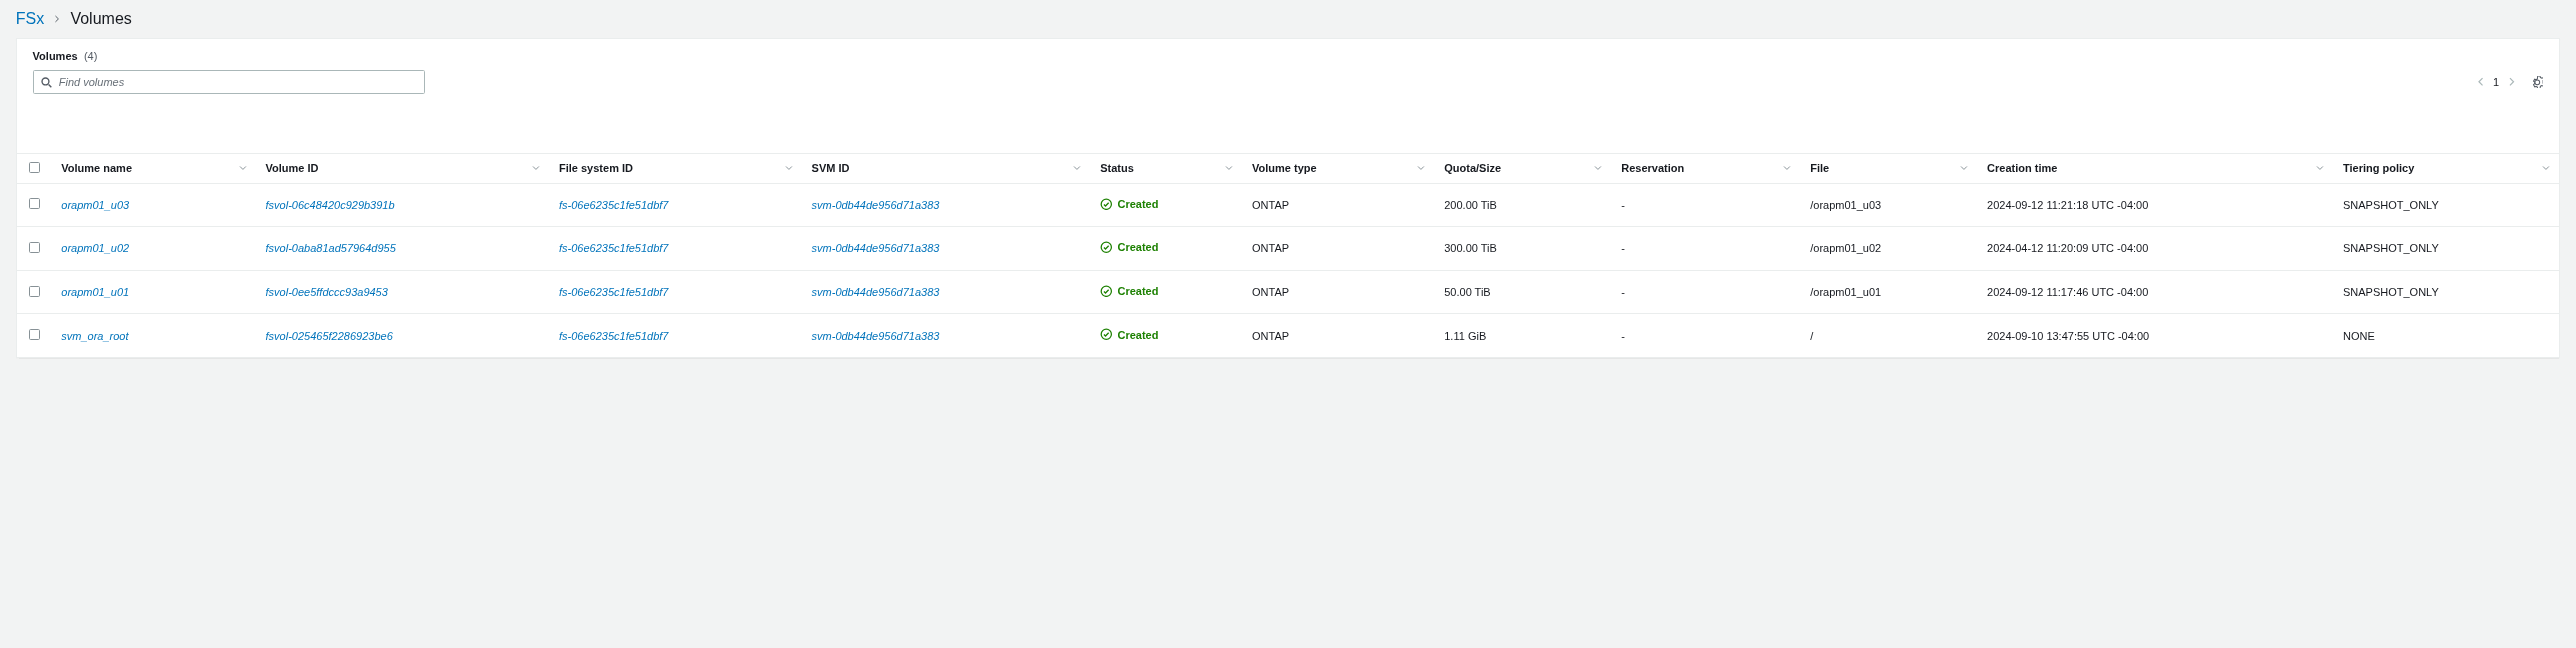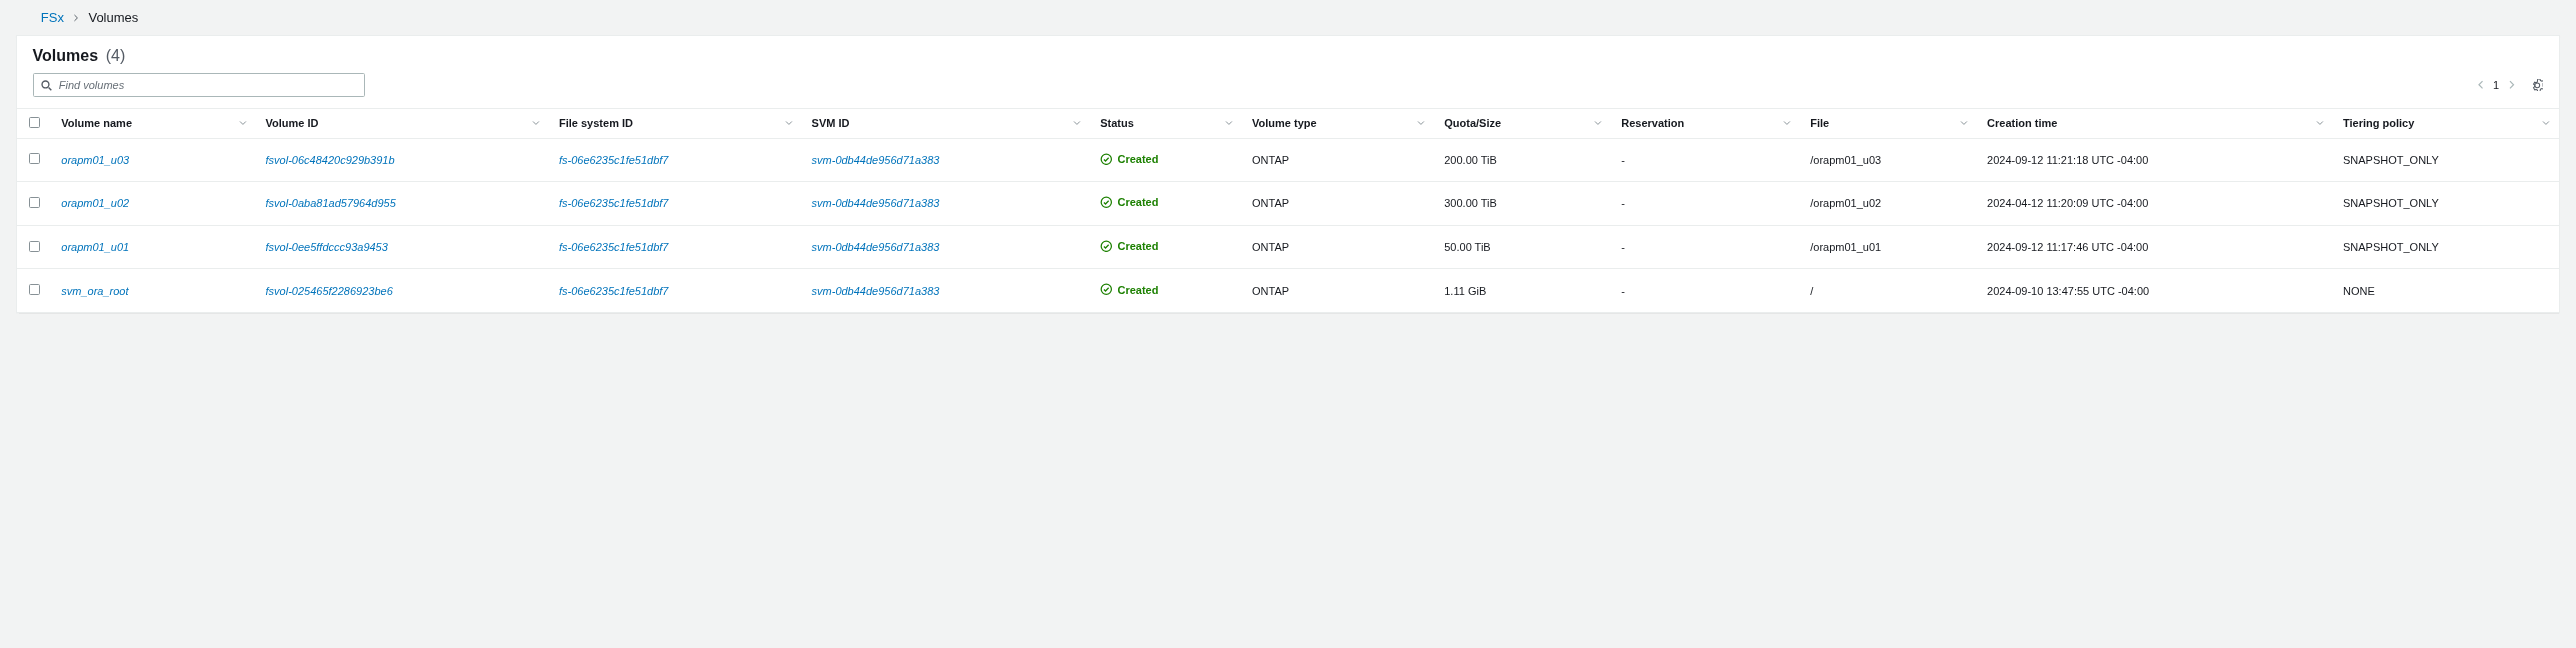--- a/index.html
+++ b/index.html
@@ -4,75 +4,74 @@
   <style>
     * { box-sizing: border-box; margin: 0; padding: 0; }
     body {
       font-family: "Amazon Ember", "Helvetica Neue", Arial, sans-serif;
       background: #f2f3f3;
       color: #16191f;
       font-size: 11px;
     }
     .breadcrumb {
       padding: 9.5px 15.8px 4.7px;
-      font-size: 13px;
-      margin-left: 25px;
+      font-size: 16px;
     }
     .breadcrumb a { color: #0073bb; text-decoration: none; }
     .breadcrumb .chevron { margin: 0 4.7px; color: #545b64; display: inline-flex; vertical-align: middle; }
     .breadcrumb .current { color: #16191f; }
 
     .panel {
       margin: 6.3px 15.8px 15.8px;
       background: #fff;
       border: 0.8px solid #eaeded;
       box-shadow: 0 0.8px 0.8px rgba(0,0,0,0.05);
     }
 
     .panel-header {
       display: flex;
       align-items: center;
       padding: 11px 15.8px 7.9px;
     }
-    .panel-title { font-size: 16px; font-weight: 700; }
+    .panel-title { font-size: 11px; font-weight: 700; }
     .panel-count { font-weight: 400; color: #545b64; margin-left: 3.2px; }
 
     .panel-actions { margin-left: auto; display: flex; gap: 7.9px; align-items: center; }
 
     .btn {
       display: inline-flex; align-items: center; gap: 4.7px;
       border: 0.8px solid #545b64; background: #fff; color: #16191f;
       padding: 4.7px 12.6px; border-radius: 1.6px; cursor: pointer;
       font-size: 11px; font-weight: 700; line-height: 14px;
     }
     .btn-icon { padding: 4.7px 7.9px; }
     .btn-disabled { color: #aab7b8; border-color: #d5dbdb; cursor: not-allowed; }
     .btn-primary { background: #ff9900; border-color: #ff9900; color: #16191f; }
 
     .filter-row { padding: 0 15.8px 11px; }
     .search {
       display: inline-flex; align-items: center;
       border: 0.8px solid #aab7b8; border-radius: 1.6px;
-      width: 332px; padding: 4.7px 7.9px; gap: 6.3px;
+      width: 392px; padding: 4.7px 7.9px; gap: 6.3px;
     }
     .search input {
       border: none; outline: none; width: 100%; font-size: 11px;
       font-style: italic; color: #16191f; background: transparent;
     }
     .search input::placeholder { font-style: italic; color: #687078; }
 
     .pager { display: flex; align-items: center; gap: 7.9px; color: #545b64; }
     .pager .pg { color: #16191f; font-weight: 400; }
     .pager .navbtn { display: inline-flex; cursor: pointer; }
     .pager .navbtn.disabled { color: #aab7b8; cursor: not-allowed; }
     .pager .gear { margin-left: 6.3px; cursor: pointer; color: #545b64; }
 
     .header-right { margin-left: auto; display: flex; align-items: center; gap: 11px; }
 
-    table { width: 100%; border-collapse: collapse; }
+    table { width: 100%; border-collapse: collapse; margin-top: 48px; }
     thead th {
       text-align: left; font-weight: 700; font-size: 11px; color: #16191f;
       border-top: 0.8px solid #eaeded; border-bottom: 0.8px solid #eaeded;
       padding: 7.9px 9.5px; position: relative;
       background: #fafafa00;
     }
     thead th .colwrap { display: flex; align-items: center; justify-content: space-between; gap: 6.3px; }
     thead th:first-child, tbody td:first-child { width: 35px; text-align: center; }
     tbody td { padding: 14px 9.5px; border-bottom: 0.8px solid #eaeded; vertical-align: middle; }
     tbody tr:last-child td { border-bottom: none; }

